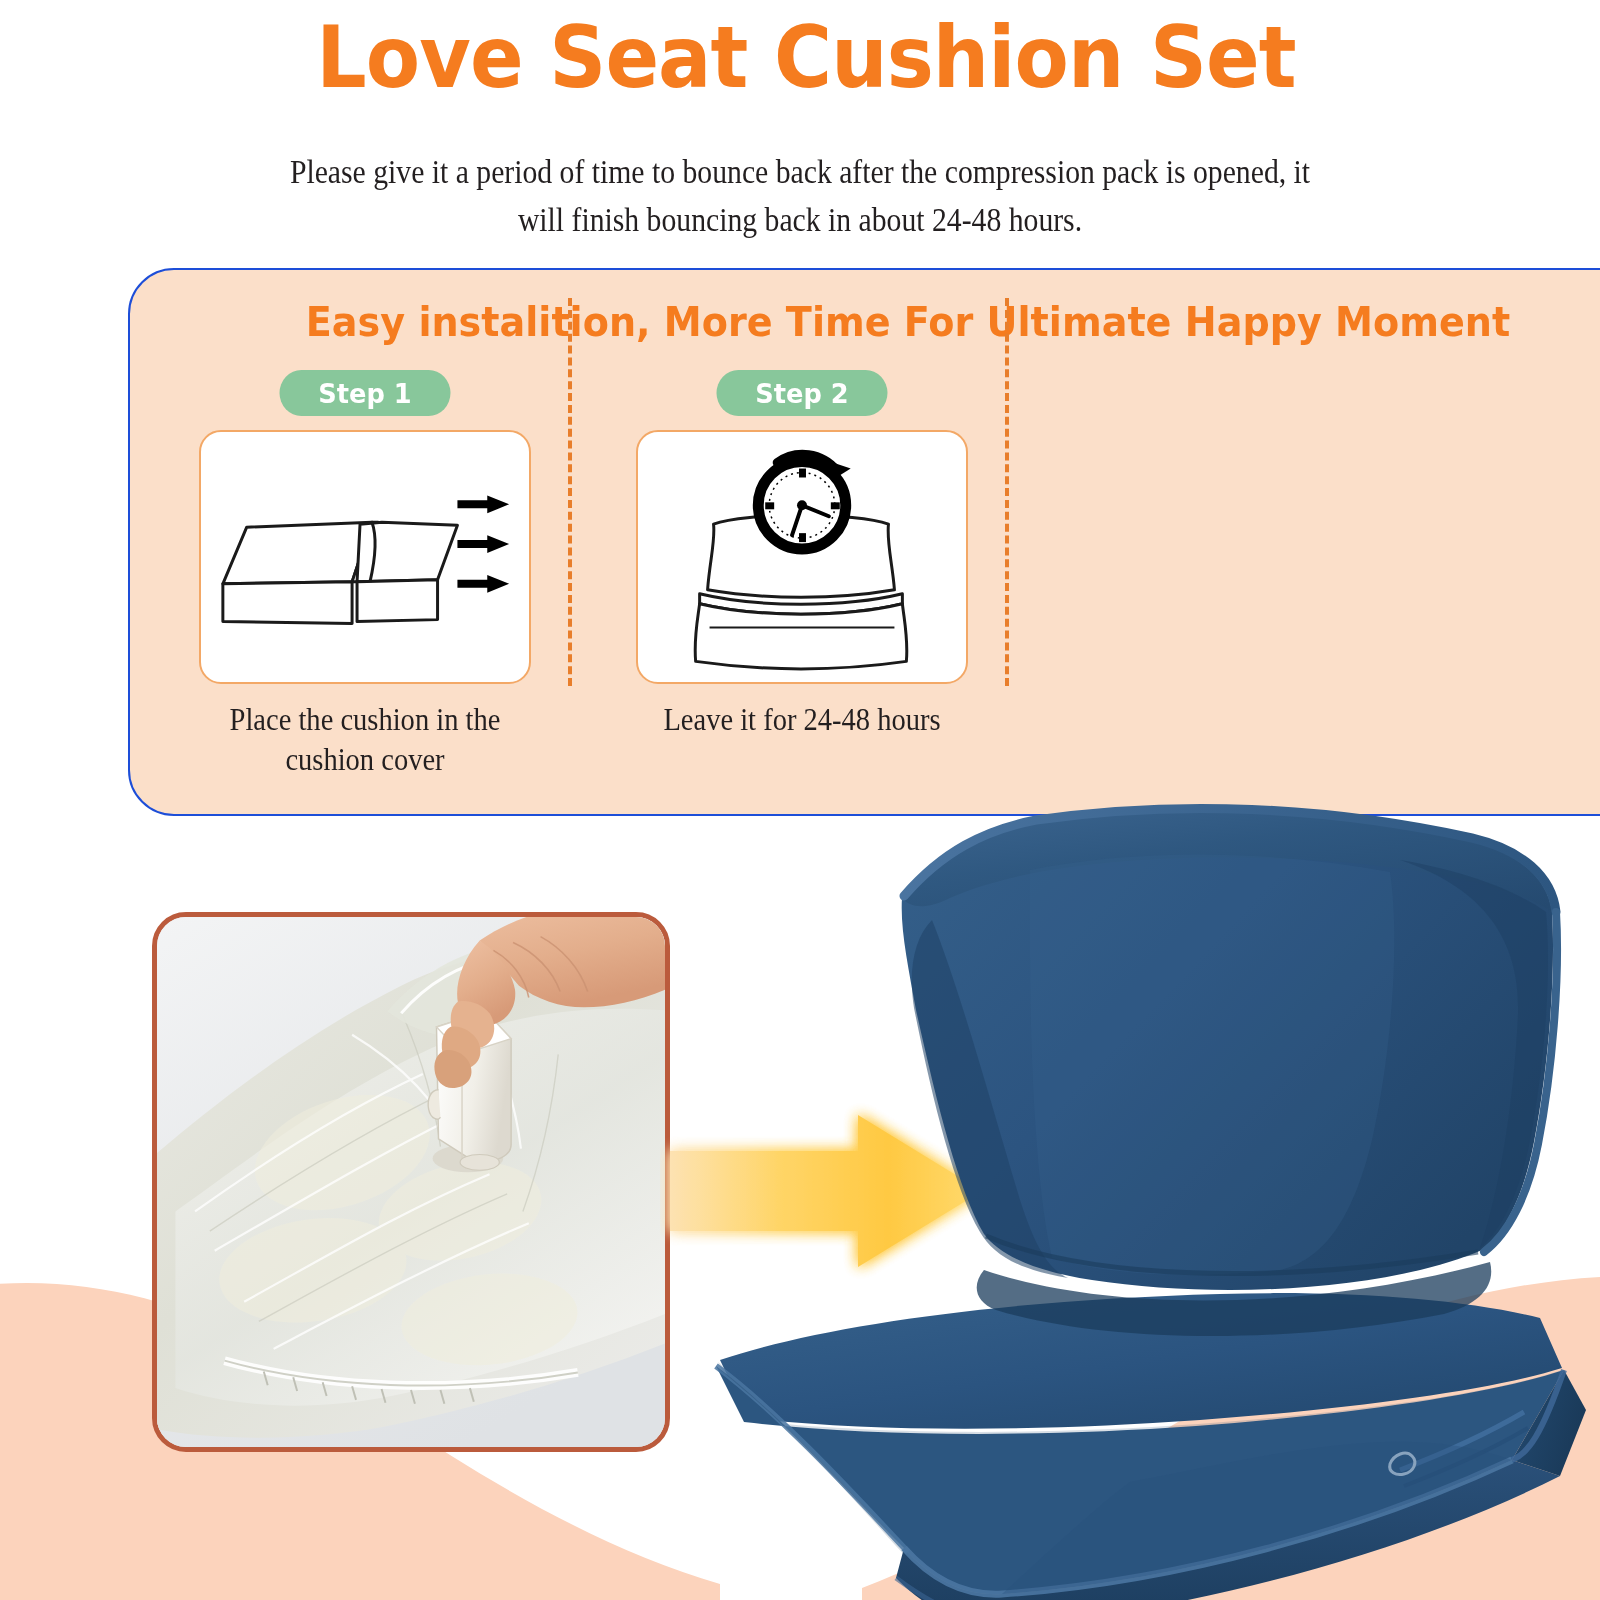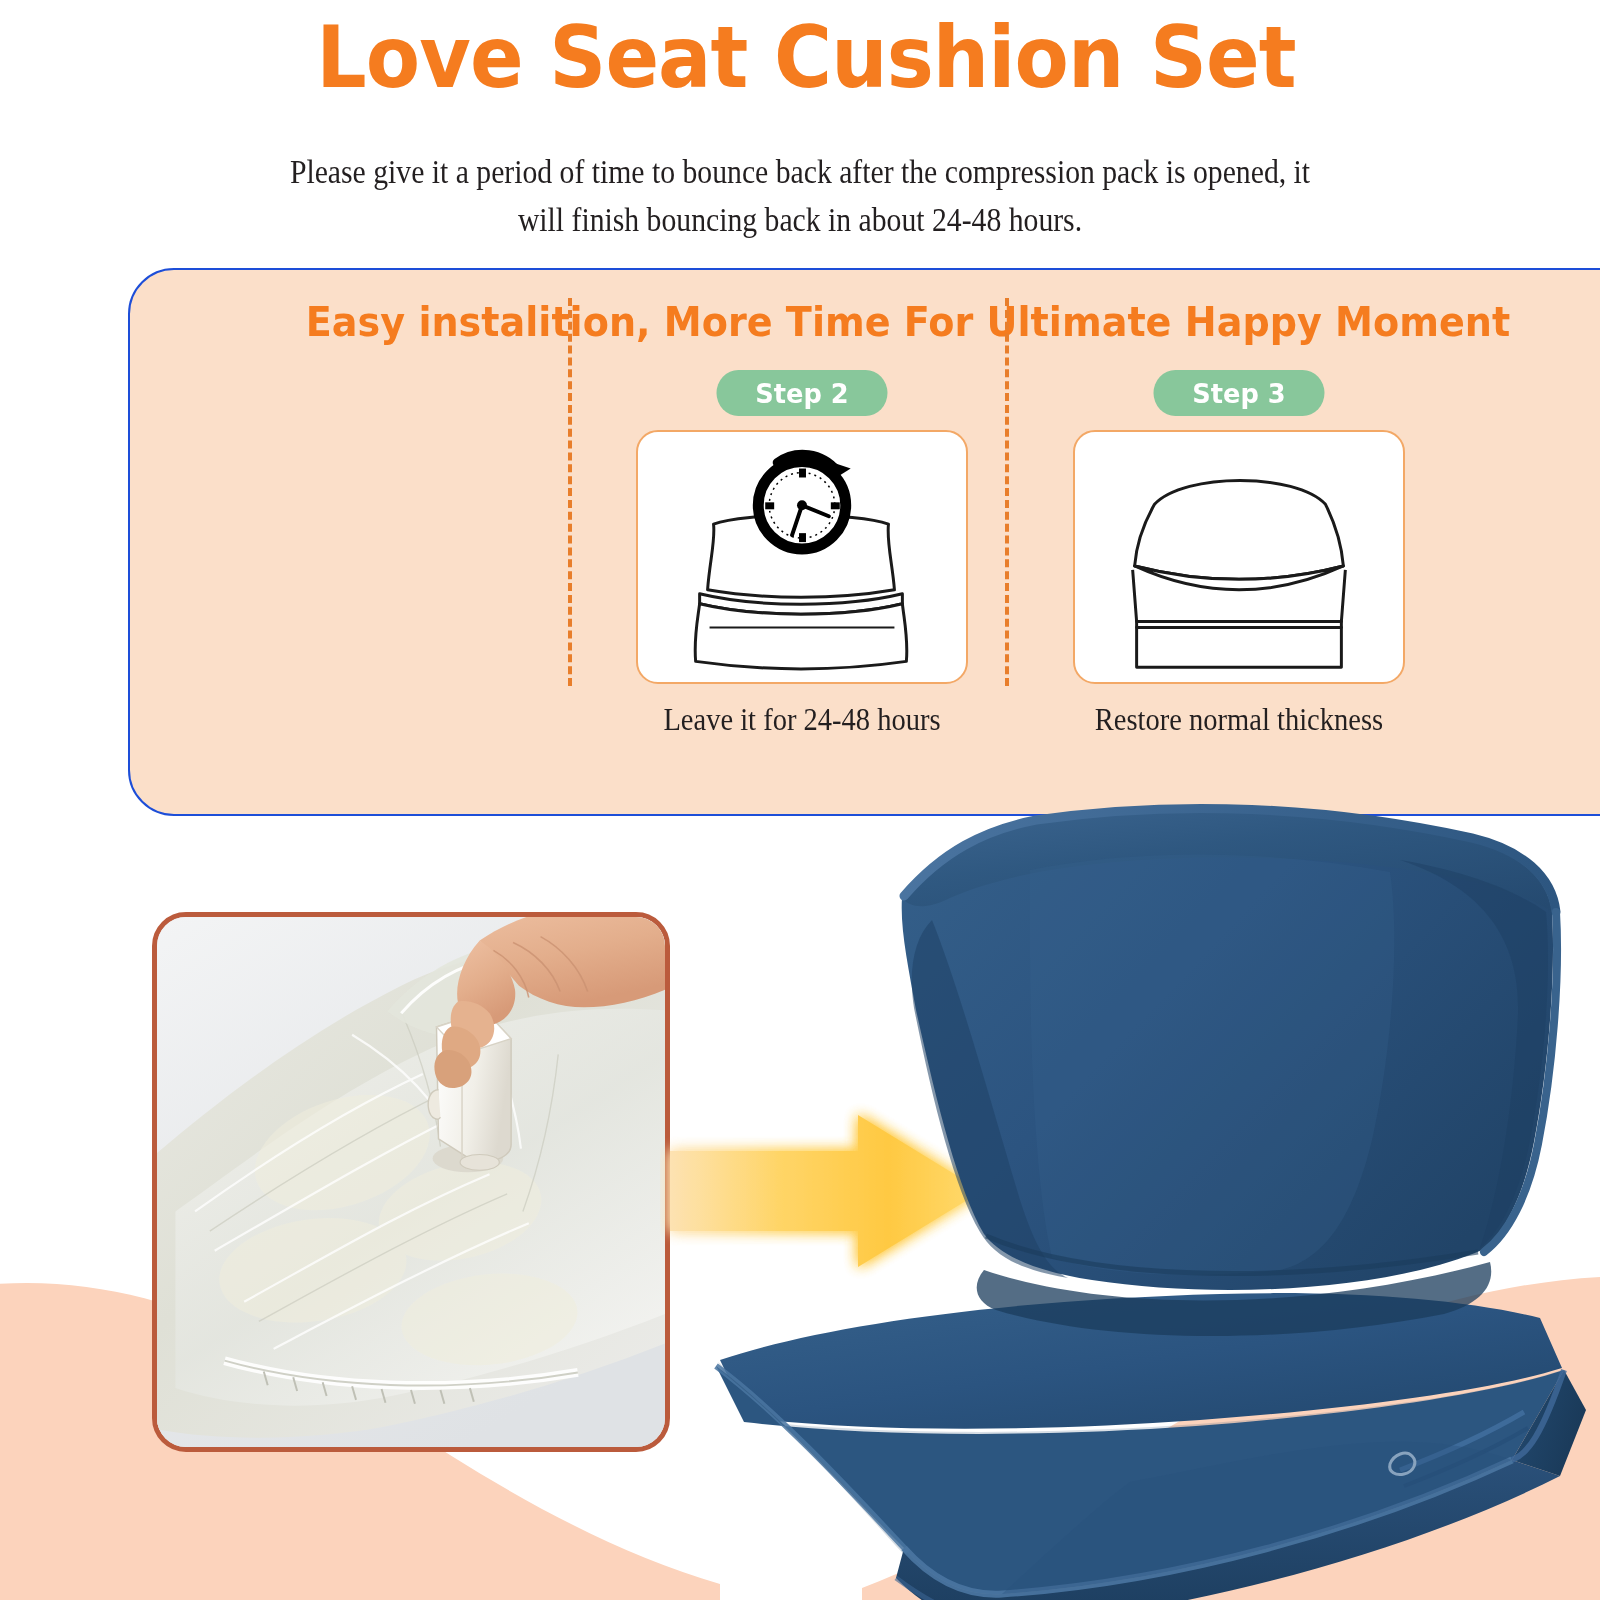--- a/index.html
+++ b/index.html
@@ -138,20 +138,41 @@
 
   <div id="title">Love Seat Cushion Set</div>
   <div id="subtitle">Please give it a period of time to bounce back after the compression pack is opened, it will finish bouncing back in about 24-48 hours.</div>
 
   <div id="steps-panel">
     <div id="steps-heading">Easy instalition, More Time For Ultimate Happy Moment</div>
 
     <div class="divider" id="div-0"></div>
     <div class="divider" id="div-1"></div>
 
+    <div class="step-col" id="col-0">
+      <div class="step-badge">Step 1</div>
+      <div class="illus-box">
+        <svg viewBox="0 0 330 250" width="330" height="250">
+          <g fill="#ffffff" stroke="#1a1a1a" stroke-width="3" stroke-linejoin="round">
+            <path d="M22,152 L46,95 L172,90 L152,150 Z"></path>
+            <path d="M22,152 L152,150 L152,192 L22,190 Z"></path>
+            <path d="M152,150 L172,90 L178,90 L158,150 Z"></path>
+            <path d="M160,92 L182,90 L258,93 L238,148 L157,150 Z"></path>
+            <path d="M157,150 L238,148 L238,188 L157,190 Z"></path>
+            <path d="M172,90 C177,104 176,124 170,150" fill="none"></path>
+          </g>
+          <g fill="#000000">
+            <path d="M310,72 L288,63 L288,68 L258,68 L258,76 L288,76 L288,81 Z"></path>
+            <path d="M310,112 L288,103 L288,108 L258,108 L258,116 L288,116 L288,121 Z"></path>
+            <path d="M310,152 L288,143 L288,148 L258,148 L258,156 L288,156 L288,161 Z"></path>
+          </g>
+        </svg>
+      </div>
+      <div class="step-caption">Place the cushion in the cushion cover</div>
+    </div>
 
     <div class="step-col" id="col-1">
       <div class="step-badge">Step 2</div>
       <div class="illus-box">
         <svg viewBox="0 0 330 250" width="330" height="250">
           <g fill="#ffffff" stroke="#1a1a1a" stroke-width="3" stroke-linejoin="round">
             <path d="M70,158 C72,130 78,108 76,92 C108,80 220,80 252,92 C250,110 256,132 258,158 C200,168 128,168 70,158 Z"></path>
             <path d="M62,162 C120,176 208,176 266,162 L266,172 C208,186 120,186 62,172 Z"></path>
             <path d="M58,230 C56,206 60,188 62,172 C120,186 208,186 266,172 C268,190 272,208 270,230 C200,240 128,240 58,230 Z"></path>
             <path d="M72,196 L258,196" fill="none" stroke-width="2"></path>
@@ -167,35 +188,20 @@
             <line x1="165" y1="73" x2="155" y2="103" stroke="#000" stroke-width="4" stroke-linecap="round"></line>
             <circle cx="165" cy="73" r="5" fill="#000"></circle>
             <path d="M196,30 L214,36 L198,46 Z" fill="#000"></path>
             <path d="M140,30 A44,44 0 0,1 200,38" fill="none" stroke="#000" stroke-width="9" stroke-linecap="round"></path>
           </g>
         </svg>
       </div>
       <div class="step-caption">Leave it for 24-48 hours</div>
     </div>
 
-    <div class="step-col" id="col-2">
-      <div class="step-badge">Step 3</div>
-      <div class="illus-box">
-        <svg viewBox="0 0 330 250" width="330" height="250">
-          <g fill="#ffffff" stroke="#1a1a1a" stroke-width="3" stroke-linejoin="round">
-            <path d="M60,134 C62,108 72,86 80,72 C110,40 222,40 252,72 C260,88 268,110 270,134 C200,152 130,152 60,134 Z"></path>
-            <path d="M60,134 C130,152 200,152 270,134 C200,166 130,166 60,134 Z"></path>
-            <path d="M58,138 L62,190 L268,190 L272,138" fill="none"></path>
-            <path d="M62,190 L268,190 L268,196 L62,196 Z"></path>
-            <path d="M62,196 L268,196 L268,236 L62,236 Z"></path>
-          </g>
-        </svg>
-      </div>
-      <div class="step-caption">Restore normal thickness</div>
-    </div>
   </div>
 
   <div id="photo-frame">
     <svg viewBox="0 0 520 540" preserveAspectRatio="xMidYMid slice">
       <defs>
         <linearGradient id="bagBg" x1="0" y1="0" x2="0.6" y2="1">
           <stop offset="0%" stop-color="#f3f4f5"></stop>
           <stop offset="55%" stop-color="#e6e8ea"></stop>
           <stop offset="100%" stop-color="#dfe2e5"></stop>
         </linearGradient>

